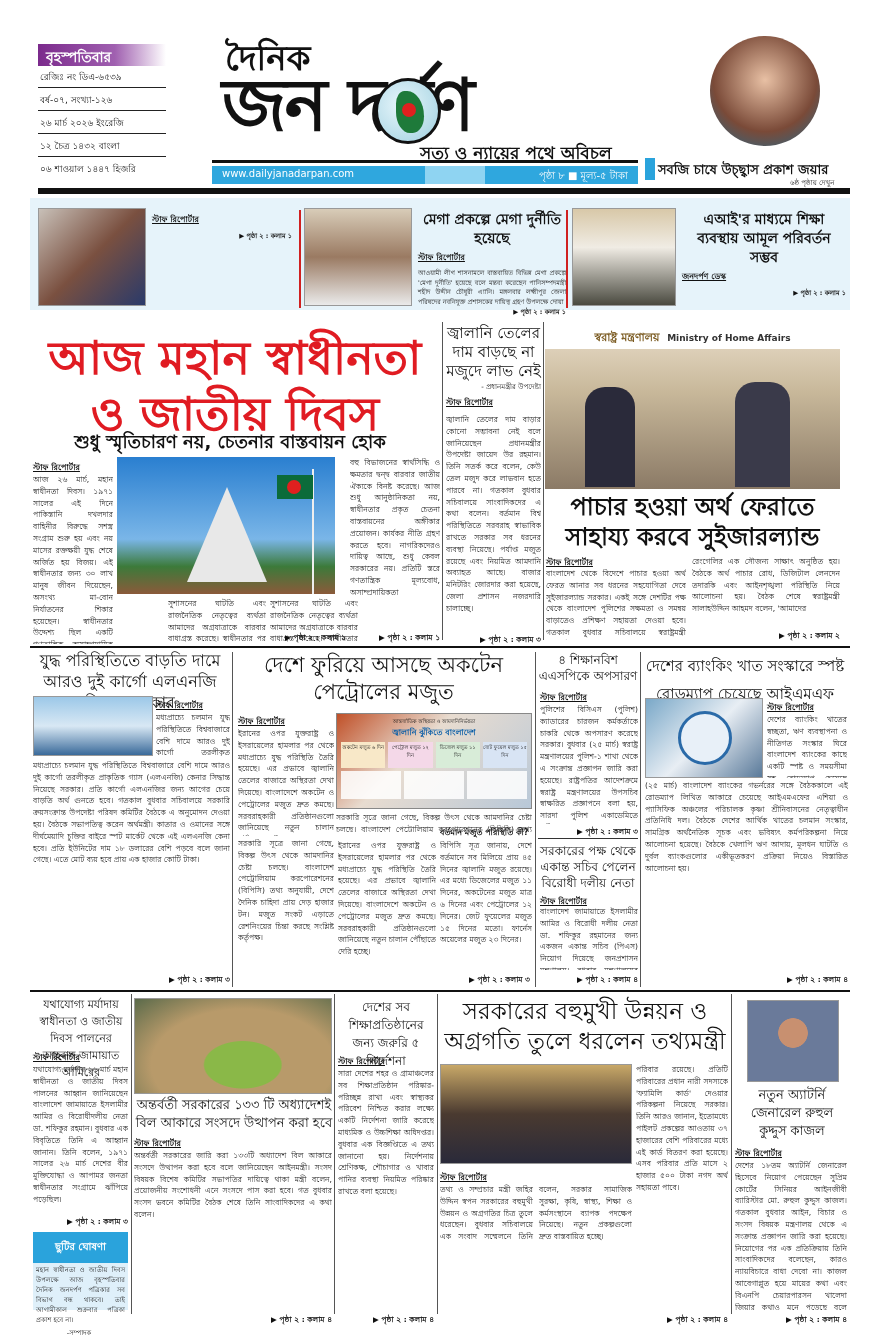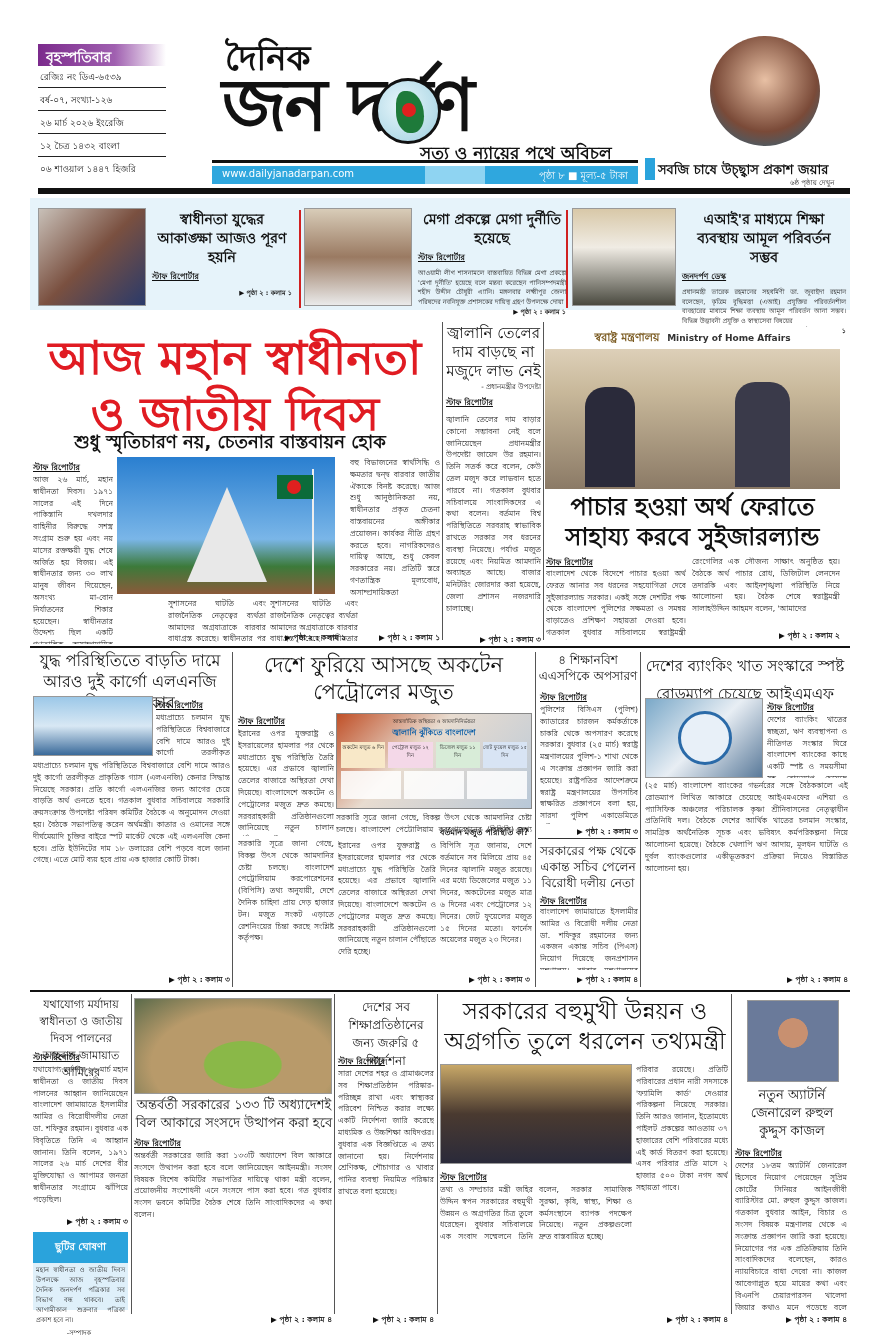--- a/index.html
+++ b/index.html
@@ -71,40 +71,38 @@
 <div class="abs" id="celeb-photo"></div>
 <div class="abs" id="celeb-bar"></div>
 <div class="abs" id="celeb-head">সবজি চাষে উচ্ছ্বাস প্রকাশ জয়ার</div>
 <div class="abs" id="celeb-sub">৬ষ্ঠ পৃষ্ঠায় দেখুন</div>
 <div class="abs" id="topblack"></div>
 
 <div class="abs" id="teasers"></div>
 
 <div class="abs photo" style="left:38px;top:208px;width:108px;height:98px;background:linear-gradient(135deg,#c8c0b8,#7a5040 50%,#2a3a6a)"></div>
 <div class="abs" style="left:152px;top:210px;width:140px">
-  <div class="tz-h">স্বাধীনতা যুদ্ধের আকাঙ্ক্ষা আজও পূরণ হয়নি</div>
   <div class="byline">স্টাফ রিপোর্টার</div>
   <div class="jump" style="font-size:6.5px">পৃষ্ঠা ২ : কলাম ১</div>
 </div>
 <div class="abs tsep" style="left:299px"></div>
 
 <div class="abs photo" style="left:304px;top:208px;width:108px;height:98px;background:linear-gradient(180deg,#d8ccb8,#9a7a62 50%,#eaeaea)"></div>
 <div class="abs" style="left:418px;top:210px;width:148px">
   <div class="tz-h">মেগা প্রকল্পে মেগা দুর্নীতি হয়েছে</div>
   <div class="byline">স্টাফ রিপোর্টার</div>
   <div class="body-text" style="font-size:6.4px;line-height:9.5px">আওয়ামী লীগ শাসনামলে বাস্তবায়িত বিভিন্ন মেগা প্রকল্পে 'মেগা দুর্নীতি' হয়েছে বলে মন্তব্য করেছেন পানিসম্পদমন্ত্রী শহীদ উদ্দীন চৌধুরী এ্যানি। মঙ্গলবার লক্ষ্মীপুর জেলা পরিষদের নবনিযুক্ত প্রশাসকের দায়িত্ব গ্রহণ উপলক্ষে দোয়া</div>
   <div class="jump" style="font-size:6.5px">পৃষ্ঠা ২ : কলাম ১</div>
 </div>
 <div class="abs tsep" style="left:566px"></div>
 
 <div class="abs photo" style="left:572px;top:208px;width:104px;height:98px;background:linear-gradient(180deg,#d8c8a8,#f0ece4 40%,#4a4a40)"></div>
 <div class="abs" style="left:682px;top:210px;width:164px">
   <div class="tz-h">এআই'র মাধ্যমে শিক্ষা ব্যবস্থায় আমূল পরিবর্তন সম্ভব</div>
   <div class="byline">জনদর্পণ ডেস্ক</div>
-  <div class="body-text" style="font-size:6.4px;line-height:9.5px">প্রধানমন্ত্রী তারেক রহমানের সহধর্মিণী ডা. জুবাইদা রহমান বলেছেন, কৃত্রিম বুদ্ধিমত্তা (এআই) প্রযুক্তির পরিবর্তনশীল ব্যবহারের মাধ্যমে শিক্ষা ব্যবস্থায় আমূল পরিবর্তন আনা সম্ভব। বিভিন্ন উদ্ভাবনী প্রযুক্তি ও স্বাস্থ্যসেবা বিষয়ের</div>
   <div class="jump" style="font-size:6.5px">পৃষ্ঠা ২ : কলাম ১</div>
 </div>
 
 <div class="abs" id="lead-h">আজ মহান স্বাধীনতা ও জাতীয় দিবস</div>
 <div class="abs" id="lead-sub">শুধু স্মৃতিচারণ নয়, চেতনার বাস্তবায়ন হোক</div>
 <div class="abs byline" style="left:33px;top:458px">স্টাফ রিপোর্টার</div>
 <div class="abs body-text" style="left:33px;top:474px;width:80px;height:170px;overflow:hidden">আজ ২৬ মার্চ, মহান স্বাধীনতা দিবস। ১৯৭১ সালের এই দিনে পাকিস্তানি দখলদার বাহিনীর বিরুদ্ধে সশস্ত্র সংগ্রাম শুরু হয় এবং নয় মাসের রক্তক্ষয়ী যুদ্ধ শেষে অর্জিত হয় বিজয়। এই স্বাধীনতার জন্য ৩০ লাখ মানুষ জীবন দিয়েছেন, অসংখ্য মা-বোন নির্যাতনের শিকার হয়েছেন। স্বাধীনতার উদ্দেশ্য ছিল একটি গণতান্ত্রিক, অসাম্প্রদায়িক ও শোষণমুক্ত রাষ্ট্র প্রতিষ্ঠা করা। সংবিধানেও প্রতিশ্রুতি দেওয়া হয়েছে আইনের শাসন, মৌলিক মানবাধিকার এবং রাজনৈতিক, অর্থনৈতিক ও সামাজিক সাম্য নিশ্চিত করার। কিন্তু স্বাধীনতার অর্ধশতাব্দী পেরিয়ে এসেও আমরা সেই প্রতিশ্রুতির পূর্ণ বাস্তবায়ন দেখতে পাইনি। বৈষম্য, দুর্নীতি,</div>
 <div class="abs" id="monument">
   <div class="spire"></div>
   <div class="pole"></div>

